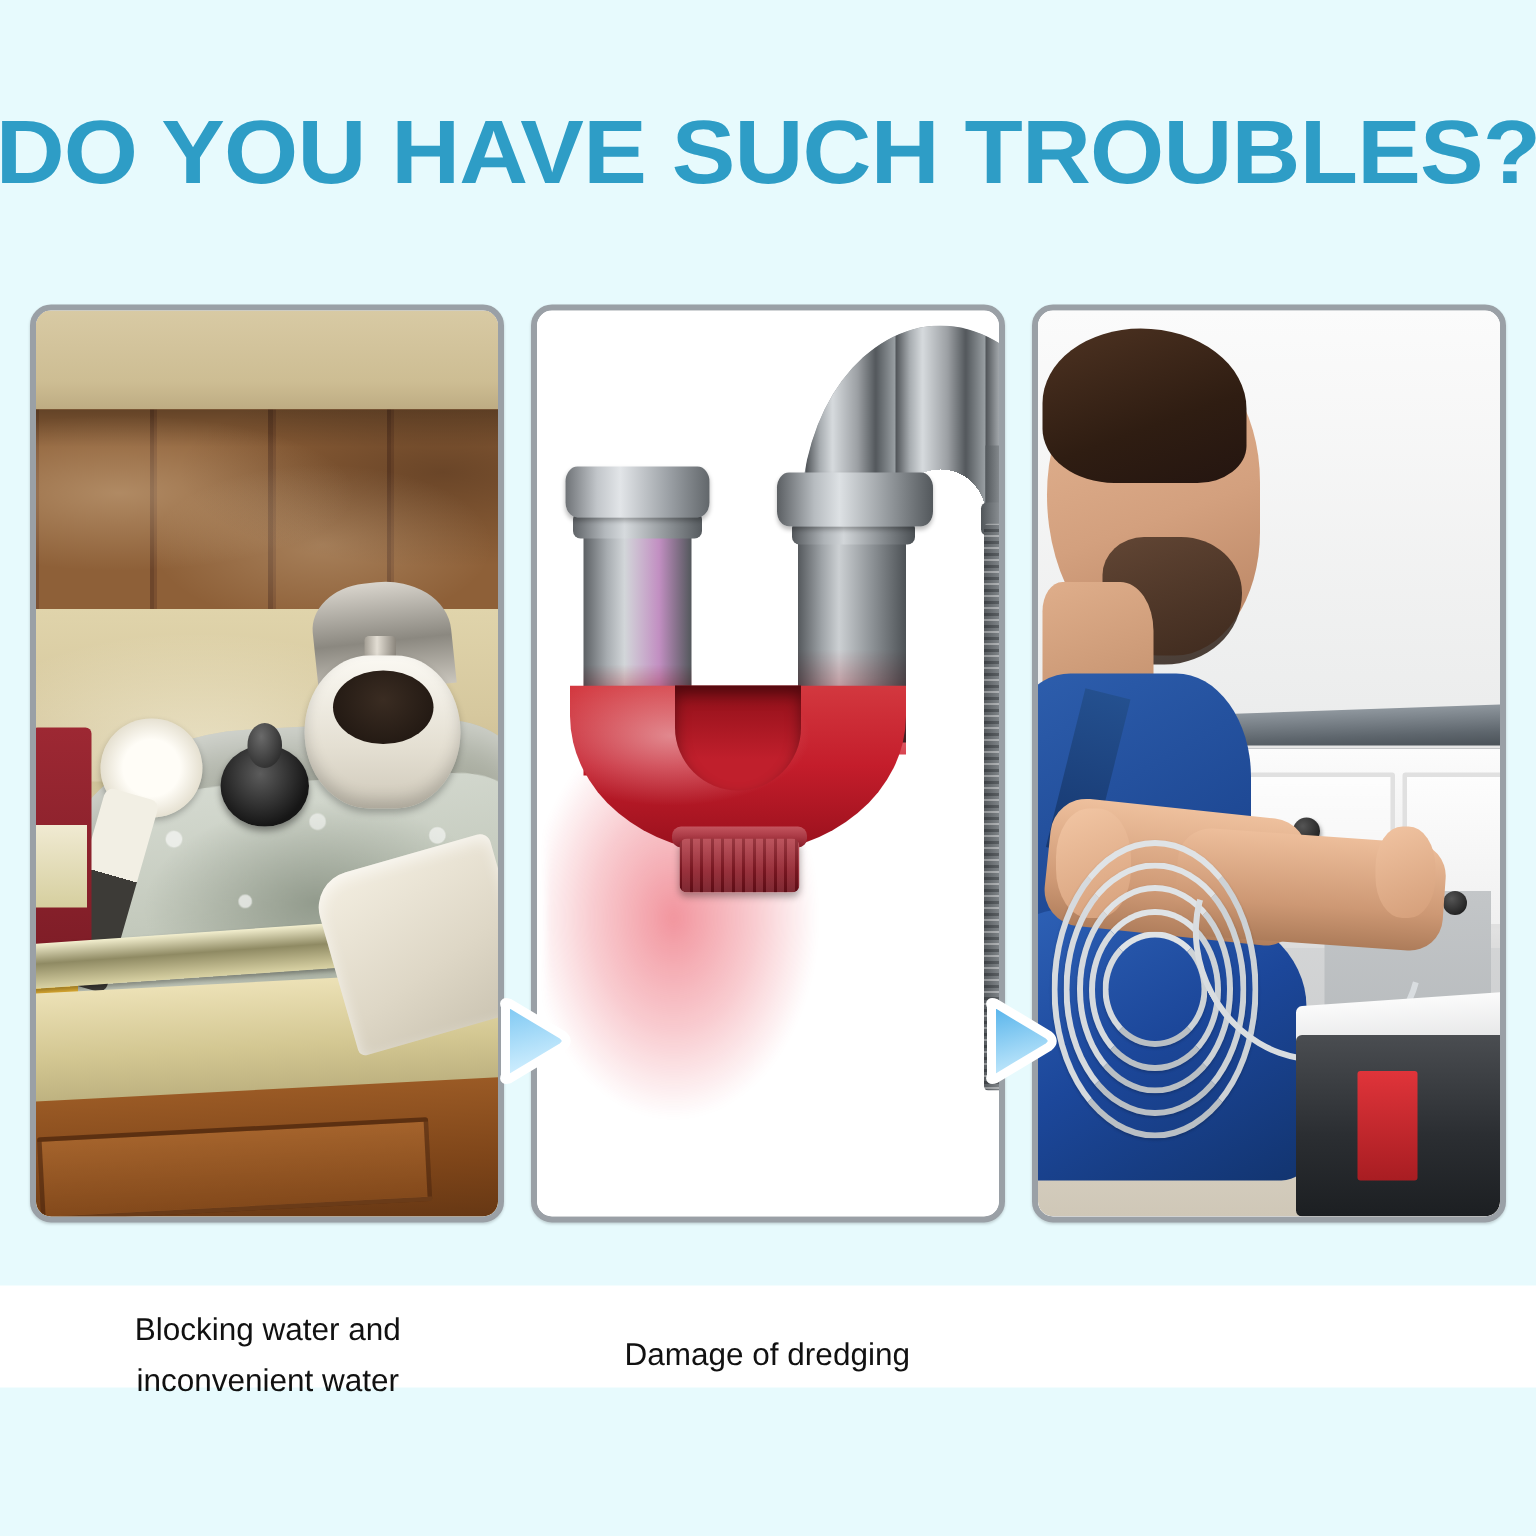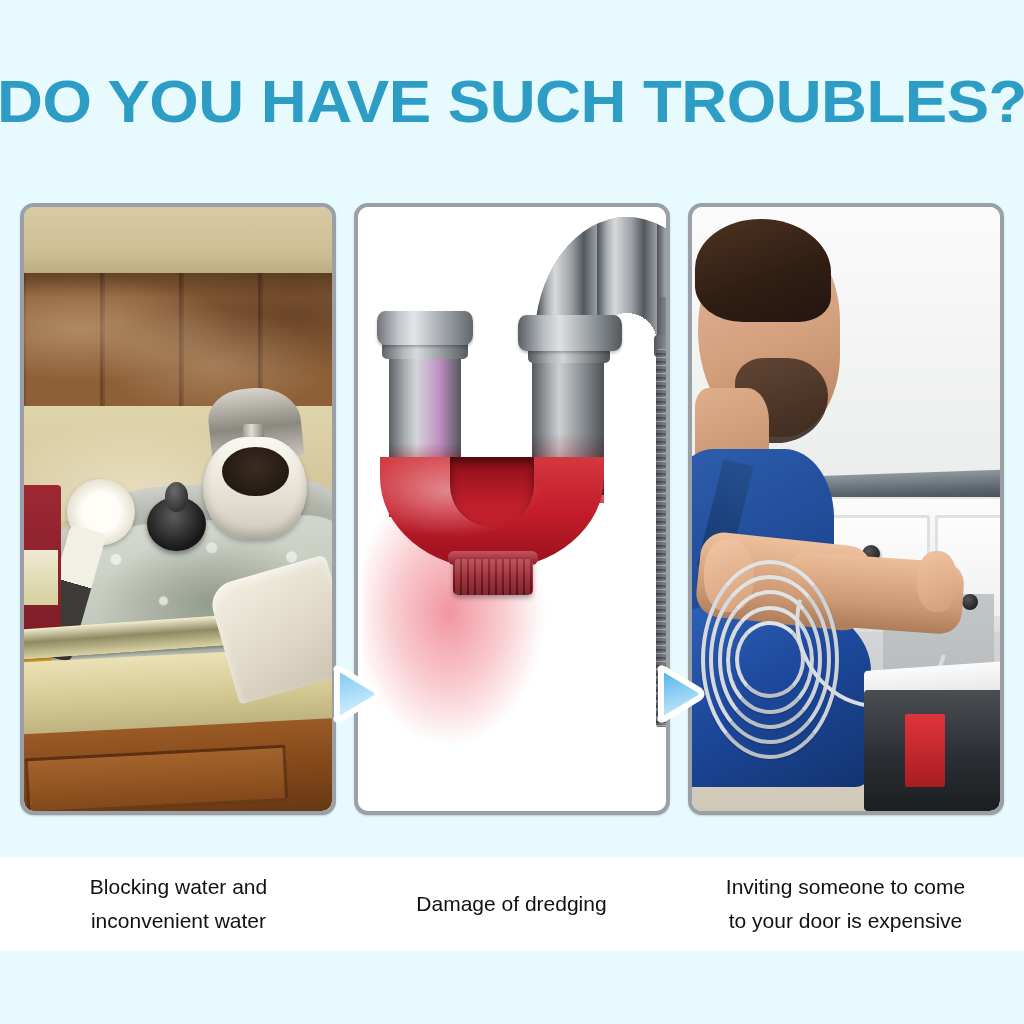--- a/index.html
+++ b/index.html
@@ -301,21 +301,21 @@
     transform:skewY(-4deg);}
   .pl-latch{position:absolute;right:18%;top:84%;width:13%;height:12%;
     background:linear-gradient(180deg,#e0343a,#a81d22);border-radius:2px;}
 
   
   .arrow{position:absolute;width:56px;height:62px;z-index:6;}
   .arrow.a1{left:327px;top:460px;}
   .arrow.a2{left:651px;top:460px;}
 
   
-  .captionband{position:absolute;left:0;top:857px;width:1024px;height:94px;background:#ffffff;}
+  .captionband{position:absolute;left:0;top:857px;width:1024px;height:68px;background:#ffffff;}
   .cap{position:absolute;top:0;width:333px;height:94px;
     display:flex;flex-direction:column;align-items:center;justify-content:center;
     font-size:21px;color:#111;line-height:1.62;text-align:center;}
   .cap.c1{left:12px;}
   .cap.c2{left:345px;}
   .cap.c3{left:679px;}
 </style>
 </head>
 <body>
 
@@ -448,19 +448,15 @@
   </div>
 
   <div class="captionband">
     <div class="cap c1">
       <span>Blocking water and</span>
       <span>inconvenient water</span>
     </div>
     <div class="cap c2">
       <span>Damage of dredging</span>
     </div>
-    <div class="cap c3">
-      <span>Inviting someone to come</span>
-      <span>to your door is expensive</span>
-    </div>
   </div>
 
 </div>
 
 </body></html>

